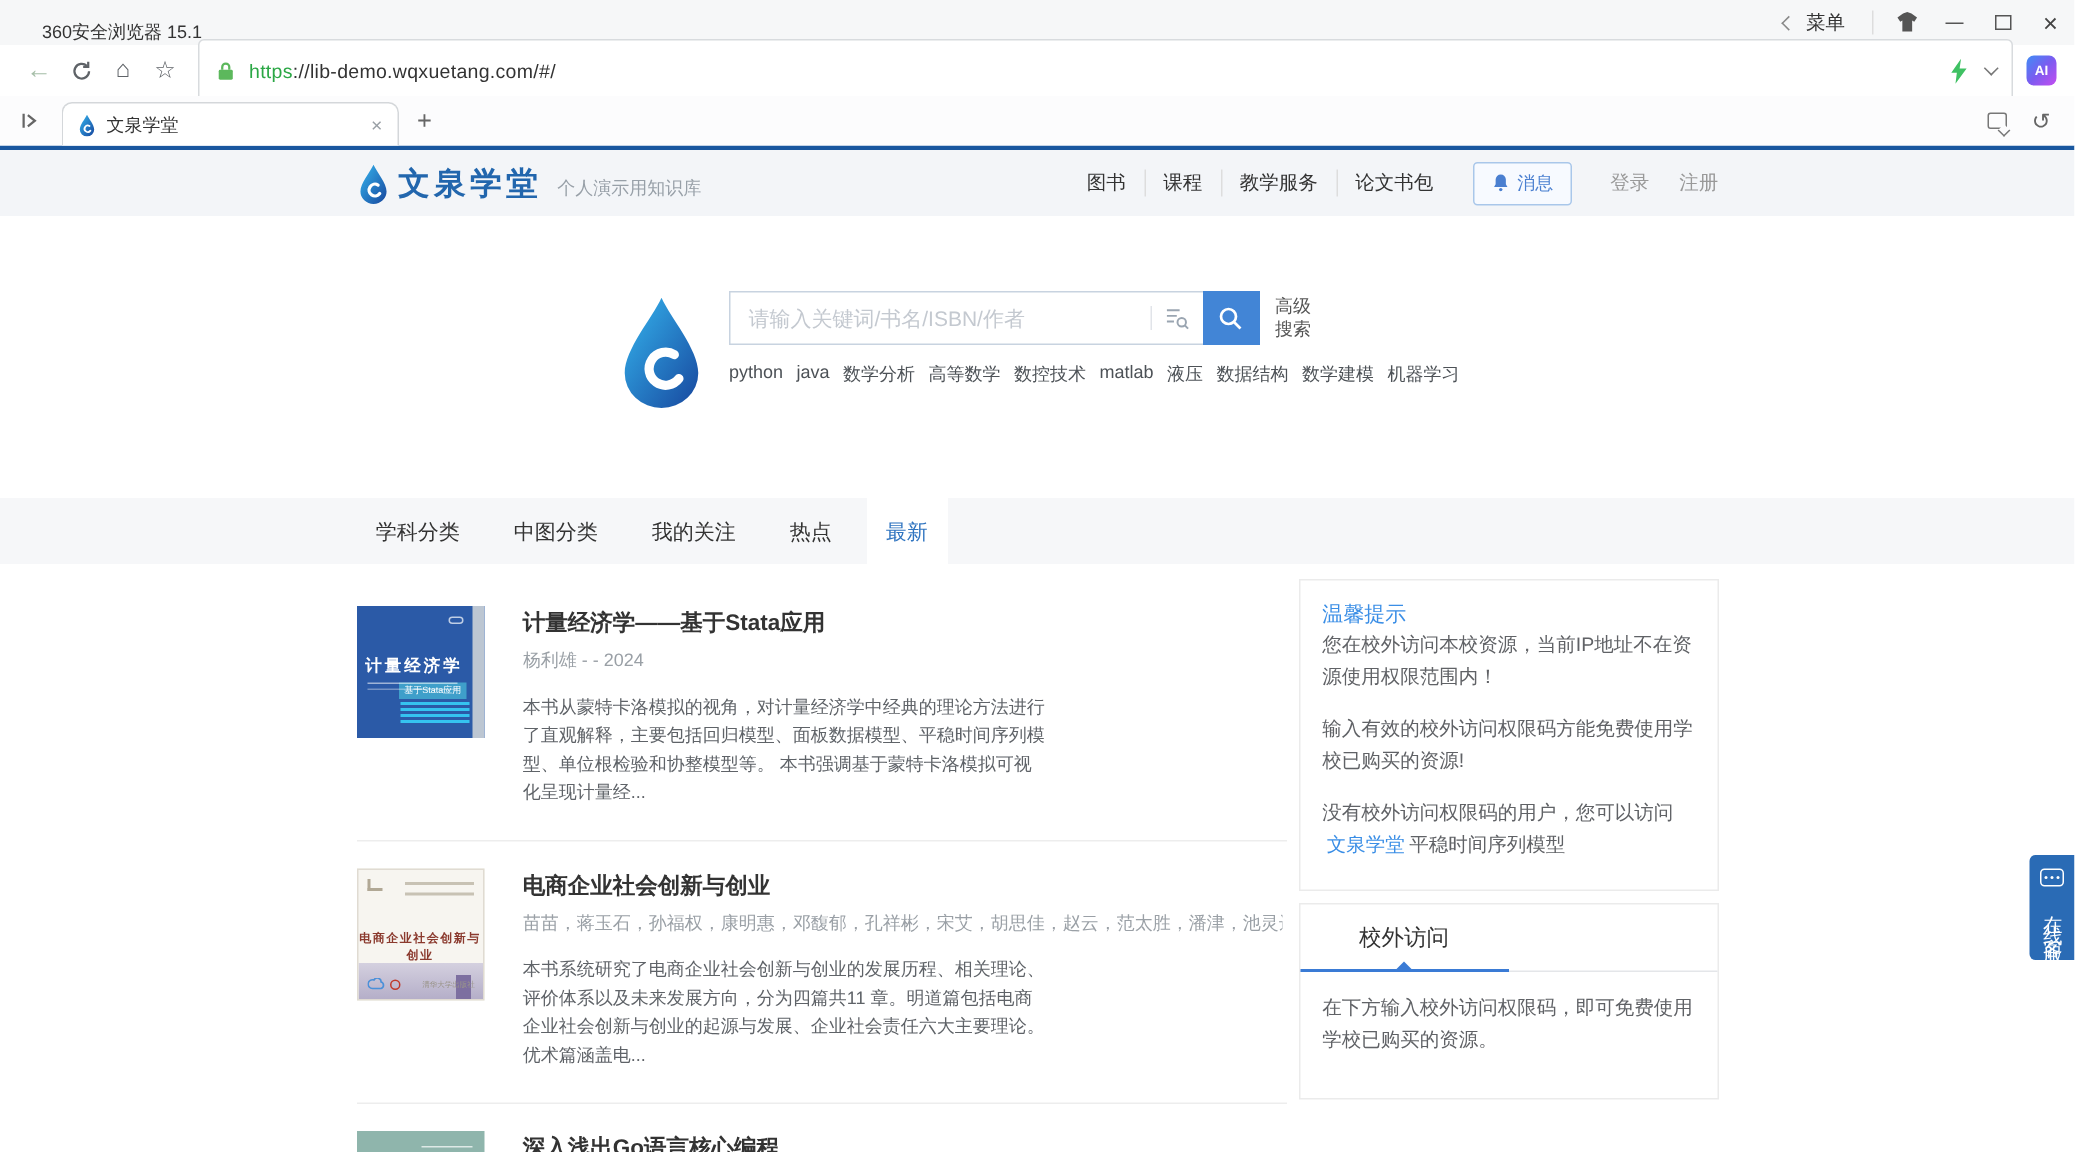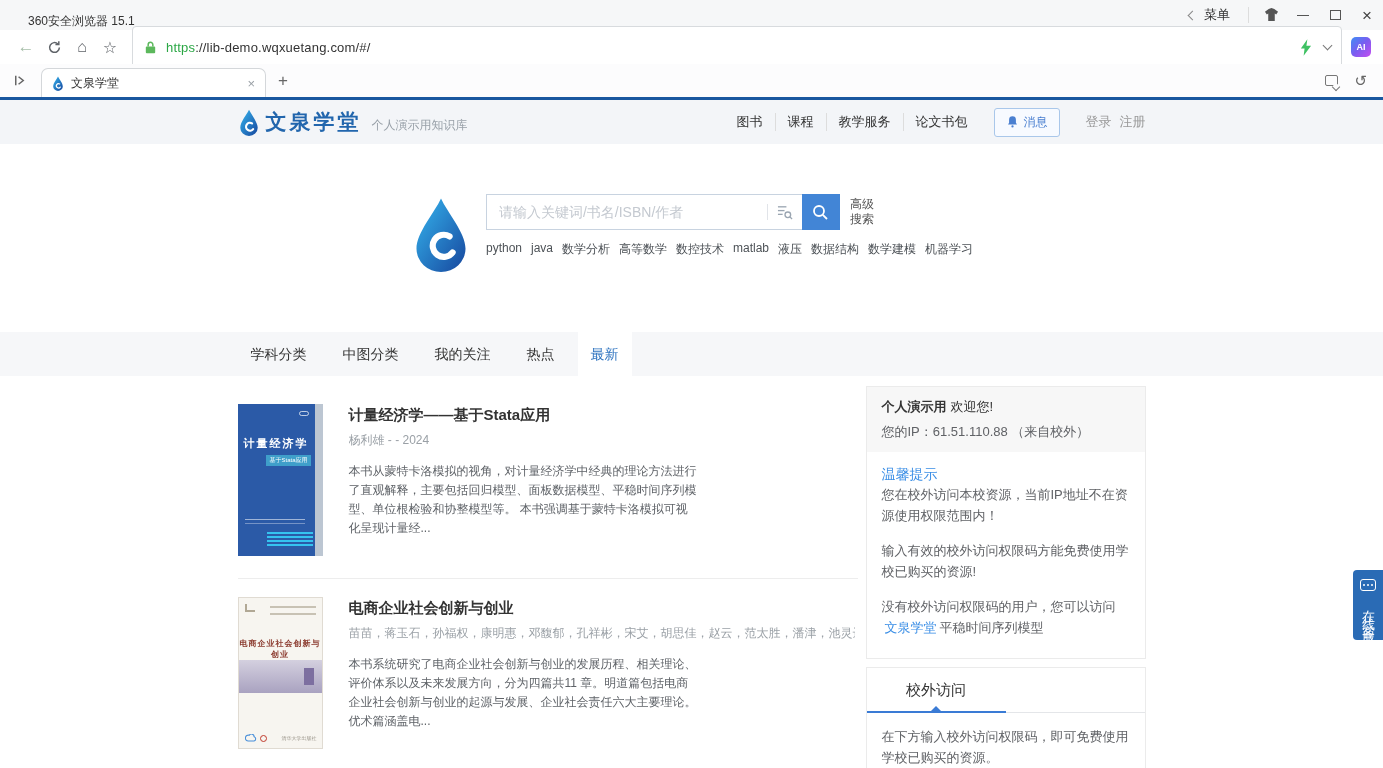--- a/index.html
+++ b/index.html
@@ -36,21 +36,21 @@
   
   .container{width:908px;margin:0 auto}
   .site-header{height:44px;background:#f3f5f8}
   .header-inner{display:flex;align-items:center;height:44px}
   .logo-name{font-size:21px;font-weight:bold;color:#2266ad;letter-spacing:3px;margin-left:6px;cursor:pointer}
   .site-subtitle{font-size:12px;color:#98a0a8;margin-left:10px;margin-top:7px}
   .site-nav{margin-left:auto;display:flex;align-items:center;font-size:13px;color:#333}
   .nav-item{padding:0 12px;cursor:pointer}
   .nav-item+.nav-item{border-left:1px solid #ddd}
   .msg-btn{margin-left:14px;border:1px solid #a9c7ea;border-radius:3px;background:#f7faff;color:#4a7fd0;font-size:12px;padding:5px 11px;display:flex;align-items:center;gap:5px;cursor:pointer}
-  .auth{margin-left:26px;display:flex;gap:8px;font-size:13px;color:#999}
+  .auth{margin-left:26px;display:flex;gap:20px;font-size:13px;color:#999}
   .auth span{cursor:pointer}
   .search-section{background:#fff;height:188px}
   .search-wrap{display:flex;justify-content:center;padding-top:50px}
   .big-logo{margin-right:14px;margin-top:2px}
   .search-row{display:flex;align-items:stretch}
   .search-input-wrap{width:316px;height:36px;border:1px solid #c8d3e0;border-right:none;background:#fff;display:flex;align-items:center}
   .search-input{flex:1;border:none;outline:none;font-size:14px;padding:0 12px;color:#333;background:transparent;min-width:0}
   .search-input::placeholder{color:#c4c9d0}
   .combo-sep{width:1px;height:16px;background:#e1e4e9}
   .combo-icon{padding:0 9px;display:flex;cursor:pointer}
@@ -59,21 +59,21 @@
   .hotwords{margin-top:11px;display:flex;gap:9px;font-size:12px;color:#4d5257}
   .hotwords span{cursor:pointer}
   .tabbar{height:44px;background:#f6f7f9}
   .tabbar-inner{display:flex}
   .cat-tab{padding:0 13px;line-height:44px;font-size:14px;color:#333;margin-right:10px;cursor:pointer}
   .cat-tab.active{background:#fff;color:#2f74c0}
   .content-inner{display:flex;gap:8px;padding-top:10px;align-items:flex-start}
   .book-list{flex:1;min-width:0}
   .book{display:flex;padding:18px 0 22px}
   .book+.book{border-top:1px solid #ededed}
-  .cover{width:85px;height:152px;flex:none;margin-right:26px;position:relative;overflow:hidden;cursor:pointer}
+  .cover{width:85px;height:88px;flex:none;margin-right:26px;position:relative;overflow:hidden;cursor:pointer}
   
   .cover1{background:#2b5aa7}
   .c1-spine{position:absolute;top:0;right:0;width:8px;height:100%;background:#bcc6d2}
   .c1-cloud{position:absolute;top:7px;right:14px;width:10px;height:5px;border:1px solid rgba(255,255,255,.7);border-radius:4px}
   .c1-title{margin-top:32px;text-align:center;color:#fff;font-weight:bold;font-size:11px;letter-spacing:2px;padding-right:8px}
   .c1-badge-row{display:flex;justify-content:flex-end;padding-right:12px;margin-top:4px}
   .c1-badge{background:#3f9fca;color:#fff;font-size:6px;padding:1px 3px}
   .c1-foot{position:absolute;left:7px;bottom:32px;width:60px;height:5px;border-top:1px solid rgba(255,255,255,.55);border-bottom:1px solid rgba(255,255,255,.35)}
   .c1-lines{position:absolute;right:10px;bottom:10px;width:46px;height:14px;background:repeating-linear-gradient(to bottom,#35c3f0 0 2px,transparent 2px 4px)}
   
@@ -353,24 +353,20 @@
       <div class="book-main">
         <div class="book-title">深入浅出Go语言核心编程</div>
 
       </div>
     </div>
 
   </div>
 
   <div class="sidebar">
     <div class="side-card">
-      <div class="welcome">
-        <div><b>个人演示用</b><span>欢迎您!</span></div>
-        <div class="ip-line">您的IP：61.51.110.88 （来自校外）</div>
-      </div>
       <div class="tips-body">
         <div class="tips-title">温馨提示</div>
         <p>您在校外访问本校资源，当前IP地址不在资源使用权限范围内！</p>
         <p>输入有效的校外访问权限码方能免费使用学校已购买的资源!</p>
         <p><span>没有校外访问权限码的用户，您可以访问</span><span class="inline-link">文泉学堂</span><span>平稳时间序列模型</span></p>
       </div>
     </div>
 
     <div class="side-card access-card">
       <div class="access-tabs">

